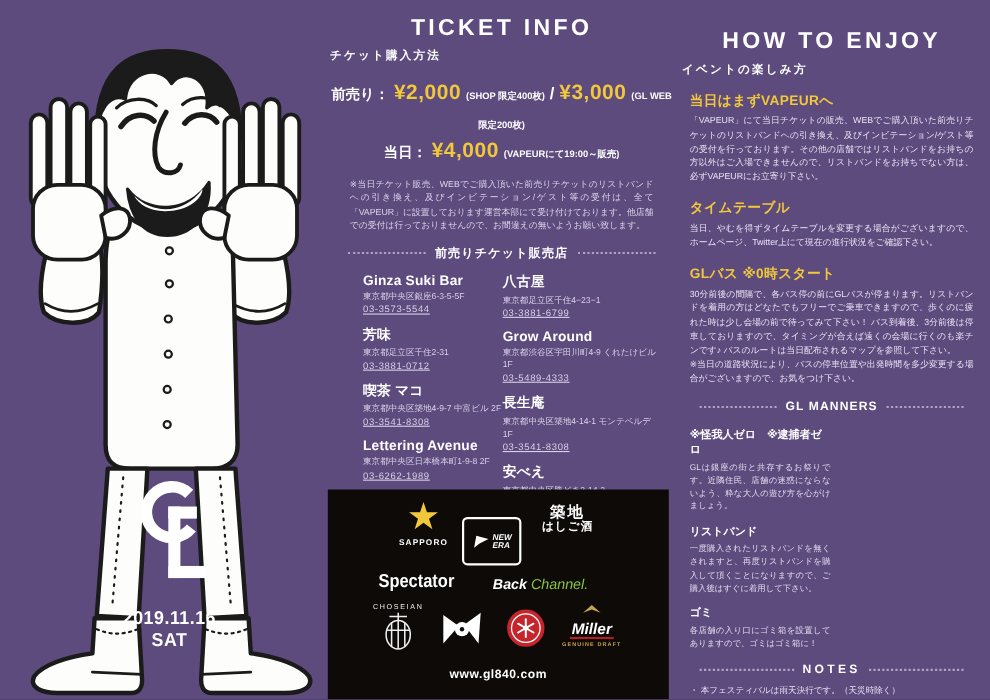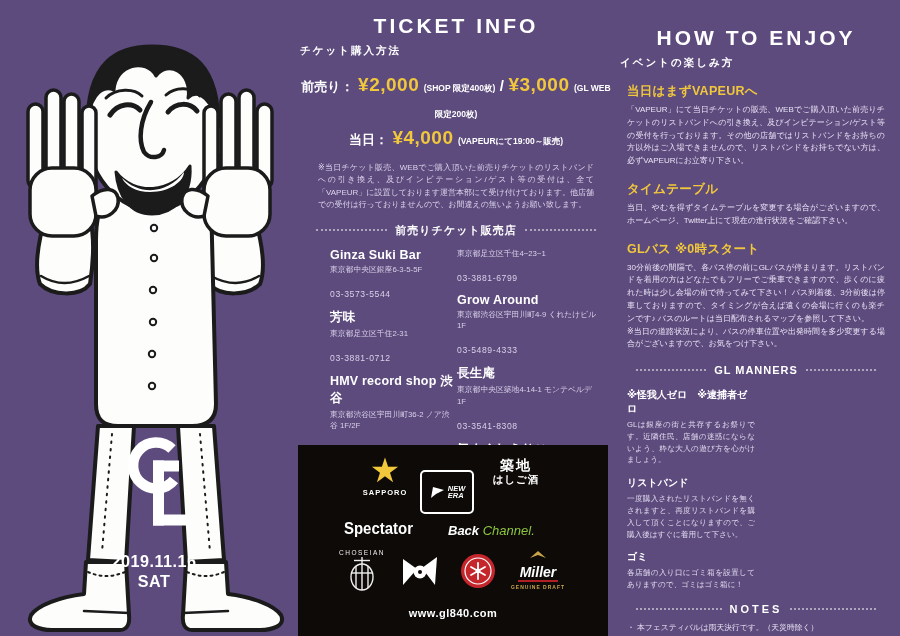--- a/index.html
+++ b/index.html
@@ -32,21 +32,21 @@
   }
   .dotted-header{display:flex;align-items:center;gap:8px;margin:11px 16px 0;
     font-size:11px;font-weight:bold;letter-spacing:1px;}
   .dotted-header .dots{flex:1;border-top:2px dotted rgba(255,255,255,.5);height:0;}
   .shops{display:flex;margin:10px 0 0 30px;}
   .shops .col1{width:127px;}
   .shops .col2{width:145px;}
   .shop{margin-bottom:10px;}
   .shop-name{font-size:12.5px;font-weight:bold;letter-spacing:.2px;margin-bottom:2px;}
   .shop-addr{font-size:7.8px;color:#d9d1e8;line-height:1.45;}
-  .shop-tel{font-size:8.6px;color:#d9d1e8;margin-top:14px;letter-spacing:.6px;}
+  .shop-tel{font-size:8.6px;color:#d9d1e8;margin-top:1px;letter-spacing:.6px;text-decoration:underline;}
   .website-entry{margin-top:16px;}
   
   .sponsors{position:absolute;left:298px;top:445px;width:310px;height:191px;background:#0d0a08;}
   .logo{position:absolute;color:#fff;}
   .sapporo{left:58px;top:8px;width:58px;text-align:center;}
   .sapporo .star{font-size:34px;line-height:1;color:#f1c73b;}
   .sapporo .wordmark{font-size:7.5px;font-weight:bold;letter-spacing:1px;margin-top:1px;}
   .newera{left:122px;top:25px;width:54px;height:44px;border:2.5px solid #fff;border-radius:5px;
     display:flex;align-items:center;justify-content:center;gap:3px;box-sizing:border-box;}
   .newera .ne-text{font-size:7.5px;font-weight:bold;font-style:italic;line-height:1;white-space:pre-line;}
@@ -194,54 +194,55 @@
           <div class="shop-name">Ginza Suki Bar</div>
           <div class="shop-addr">東京都中央区銀座6-3-5-5F</div>
           <div class="shop-tel">03-3573-5544</div>
         </div>
         <div class="shop">
           <div class="shop-name">芳味</div>
           <div class="shop-addr">東京都足立区千住2-31</div>
           <div class="shop-tel">03-3881-0712</div>
         </div>
         <div class="shop">
-          <div class="shop-name">HMV record shop 渋谷</div>
-          <div class="shop-addr">東京都渋谷区宇田川町36-2 ノア渋谷 1F/2F</div>
-          <div class="shop-tel">03-5784-1390</div>
-        </div>
-        <div class="shop">
           <div class="shop-name">喫茶 マコ</div>
           <div class="shop-addr">東京都中央区築地4-9-7 中富ビル 2F</div>
           <div class="shop-tel">03-3541-8308</div>
         </div>
         <div class="shop">
           <div class="shop-name">Lettering Avenue</div>
           <div class="shop-addr">東京都中央区日本橋本町1-9-8 2F</div>
           <div class="shop-tel">03-6262-1989</div>
         </div>
         <div class="shop">
           <div class="shop-name">chillout酒場〜常夏〜</div>
           <div class="shop-addr">神奈川県藤沢市南藤沢23-8 LANDPOOL FUZISAWA2F</div>
           <div class="shop-tel"></div>
         </div>
       </div>
       <div class="col2">
         <div class="shop">
+          <div class="shop-name">八古屋</div>
           <div class="shop-addr">東京都足立区千住4−23−1</div>
           <div class="shop-tel">03-3881-6799</div>
         </div>
         <div class="shop">
           <div class="shop-name">Grow Around</div>
           <div class="shop-addr">東京都渋谷区宇田川町4-9 くれたけビル1F</div>
           <div class="shop-tel">03-5489-4333</div>
         </div>
         <div class="shop">
           <div class="shop-name">長生庵</div>
           <div class="shop-addr">東京都中央区築地4-14-1 モンテベルデ 1F</div>
           <div class="shop-tel">03-3541-8308</div>
+        </div>
+        <div class="shop">
+          <div class="shop-name">安べえ</div>
+          <div class="shop-addr">東京都中央区勝どき2-14-2</div>
+          <div class="shop-tel">03-3531-4711</div>
         </div>
         <div class="shop">
           <div class="shop-name">気まぐれえりこ</div>
           <div class="shop-addr">東京都台東区浅草2-7-21 初音小路</div>
           <div class="shop-tel"></div>
         </div>
         <div class="shop website-entry">
           <div class="shop-name">GL WEBSITE</div>
           <div class="shop-addr">http://www.gl840.com</div>
         </div>

